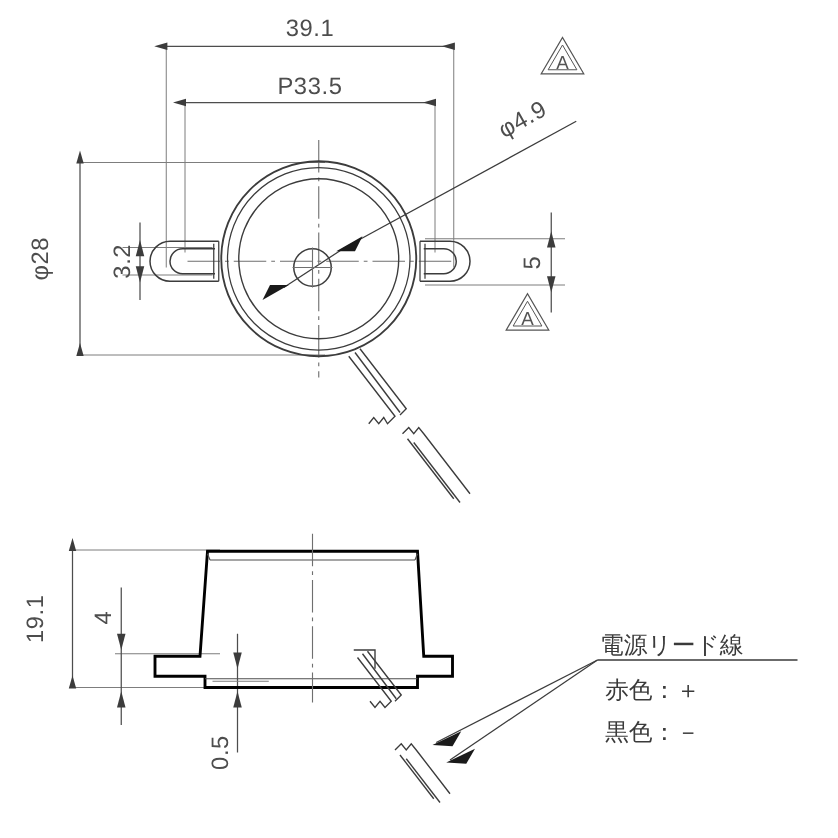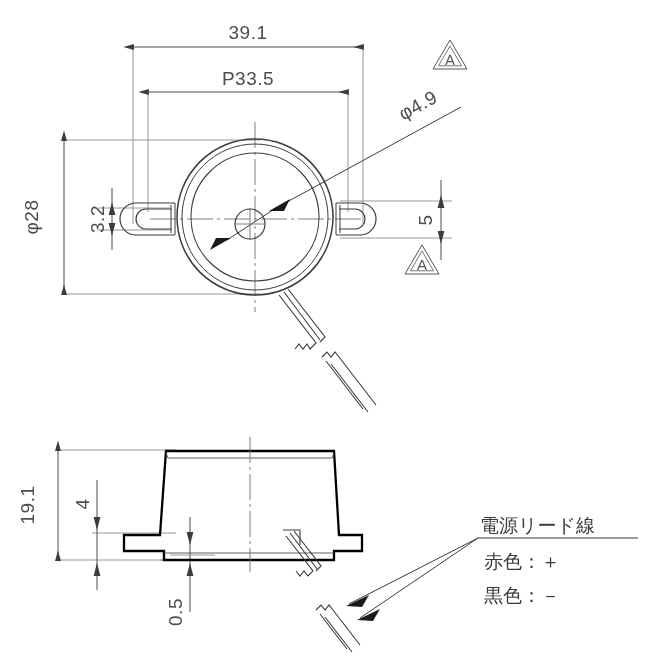--- a/index.html
+++ b/index.html
@@ -11,21 +11,21 @@
   body {
     width: 670px;
     height: 670px;
     position: relative;
     overflow: hidden;
     font-family: "Liberation Sans", sans-serif;
   }
   #drawing-root {
     position: absolute;
     left: 0;
-    top: 12px;
+    top: 2px;
     width: 670px;
     height: 577px;
   }
   svg.sheet {
     display: block;
     width: 670px;
     height: 670px;
   }
   .dimtext {
     font-family: "Liberation Sans", sans-serif;

